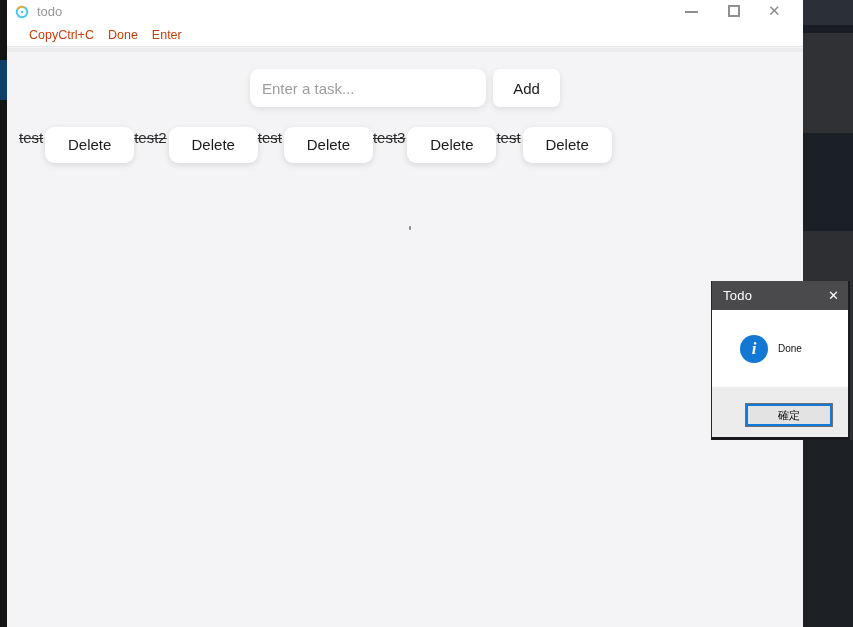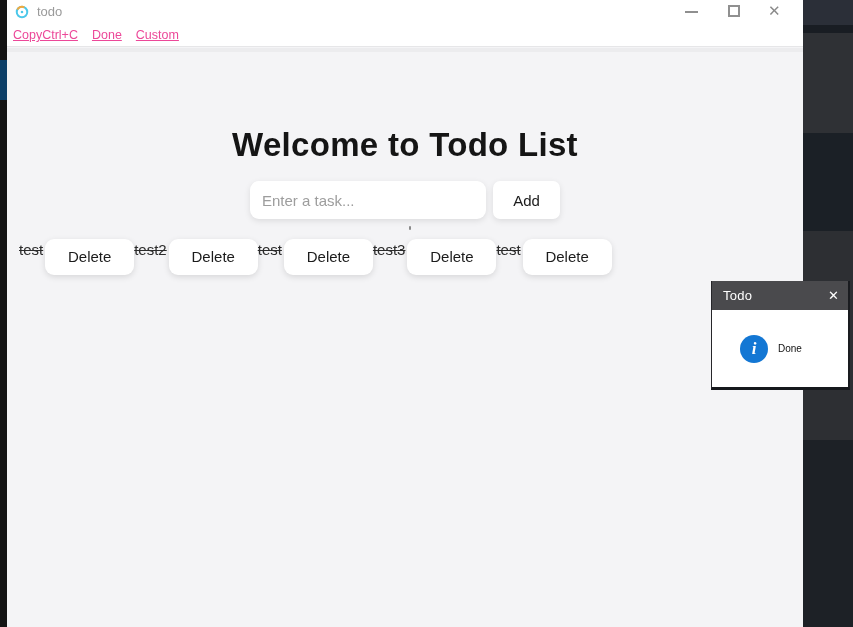--- a/index.html
+++ b/index.html
@@ -17,22 +17,22 @@
   
   .app { position:absolute; left:7px; top:0; width:796px; height:627px; background:#f4f4f6; z-index:2; }
 
   .titlebar { position:relative; height:24px; background:#ffffff; }
   .app-icon { position:absolute; left:8px; top:5px; width:14px; height:14px; }
   .app-title { position:absolute; left:30px; top:4px; font-size:13px; color:#9a9a9a; }
   .ctrl-min { position:absolute; left:678px; top:11px; width:13px; height:2px; background:#8f8f8f; }
   .ctrl-max { position:absolute; left:721px; top:5px; width:12px; height:12px; border:2px solid #909090; }
   .ctrl-close { position:absolute; left:761px; top:2px; font-size:15px; color:#8a8a8a; line-height:18px; }
 
-  .menubar { height:23px; background:#ffffff; display:flex; align-items:center; padding-left:3px;
-             font-size:12.5px; color:#ec4899; border-bottom:1px solid #e6e6e8;text-decoration:underline; }
+  .menubar { height:23px; background:#ffffff; display:flex; align-items:center; padding-left:19px;
+             font-size:12.5px; color:#c2410c; border-bottom:1px solid #e6e6e8; }
   .menu-item { padding:2px 7px; white-space:nowrap; }
   .menu-item:first-child { padding-left:3px; }
 
   .content { position:absolute; left:0; top:48px; right:0; bottom:0; background:#f4f4f6; }
   .content-topline { height:4px; background:#ececee; }
 
   h1.page-title { margin:0; padding-top:74px; text-align:center;
                   font-size:33px; font-weight:bold; color:#151515; letter-spacing:0.3px; }
 
   .input-row { display:flex; justify-content:center; align-items:center; margin-top:17px; gap:7px; }
@@ -95,26 +95,25 @@
     </span>
     <span class="app-title">todo</span>
     <span class="ctrl-min"></span>
     <span class="ctrl-max"></span>
     <span class="ctrl-close">✕</span>
   </div>
 
   <div class="menubar">
     <span class="menu-item">CopyCtrl+C</span>
     <span class="menu-item">Done</span>
-    <span class="menu-item">Custom</span>
+    <span class="menu-item">Enter</span>
   </div>
 
   <div class="content">
     <div class="content-topline"></div>
-    <h1 class="page-title">Welcome to Todo List</h1>
 
     <div class="input-row">
       <input class="task-input" type="text" placeholder="Enter a task..." style="">
       <button class="add-btn">Add</button>
     </div>
 
     <ul class="task-list">
   <li class="task-row">
     <span class="task-label">test</span>
     <button class="delete-btn">Delete</button>
@@ -157,13 +156,16 @@
 
 <div class="dialog">
   <div class="dialog-titlebar">
     <span class="dialog-title">Todo</span>
     <span class="dialog-close">✕</span>
   </div>
   <div class="dialog-body">
     <span class="info-icon">i</span>
     <span class="dialog-message">Done</span>
   </div>
+  <div class="dialog-footer">
+    <button class="ok-btn">確定</button>
+  </div>
 </div>
 
 </body></html>

